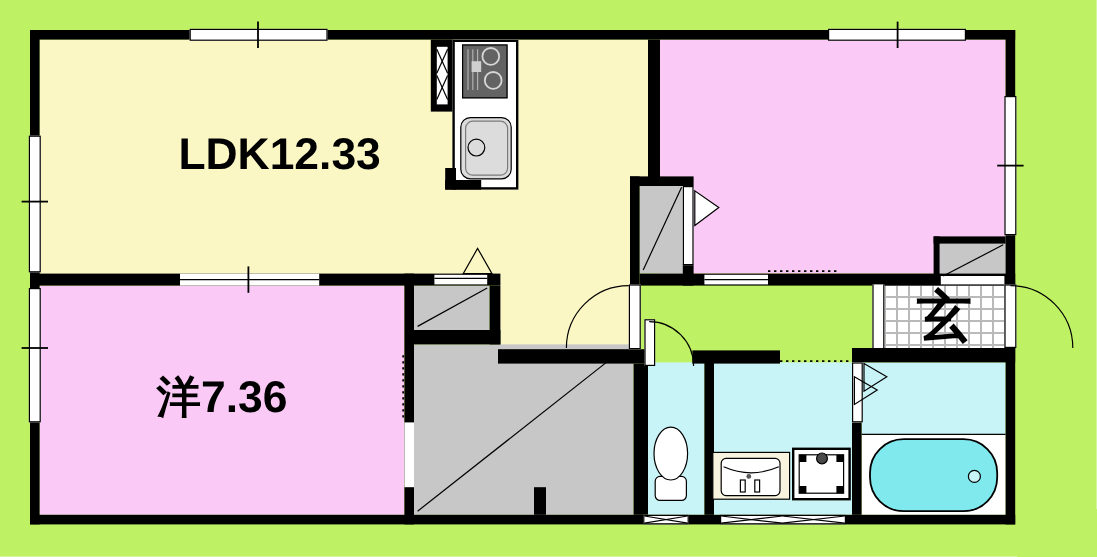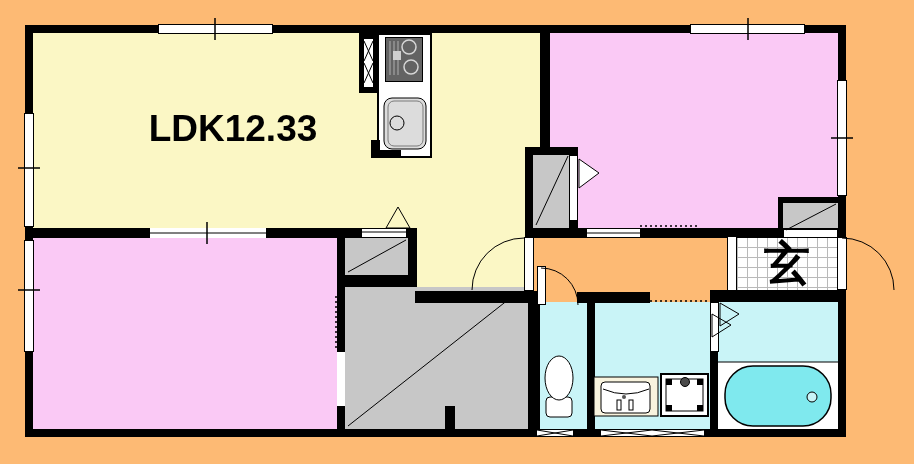--- a/index.html
+++ b/index.html
@@ -1,16 +1,16 @@
 <!DOCTYPE html>
 <html><head>
 <meta charset="utf-8">
 <style>
   html,body{margin:0;padding:0;background:#fff;}
-  .canvas{position:relative;width:914px;height:464px;background:#fdba74;overflow:hidden;
+  .canvas{position:relative;width:914px;height:464px;background:#bef264;overflow:hidden;
           font-family:"Liberation Sans", sans-serif;}
   .room{position:absolute;}
   .wall{position:absolute;background:#000;}
   .win{position:absolute;background:#fff;border:1px solid #000;box-sizing:border-box;}
   .leaf{position:absolute;background:#fff;border:1px solid #000;box-sizing:border-box;}
   .open{position:absolute;background:#fff;}
   .step{position:absolute;background:#fff;border-left:1px solid #000;border-right:1px solid #000;box-sizing:border-box;}
   .tile{position:absolute;background-color:#fff;
         background-image:repeating-linear-gradient(to right,#b9b9b9 0 1px,transparent 1px 10px),
                          repeating-linear-gradient(to bottom,#b9b9b9 0 1px,transparent 1px 10px);}
@@ -175,15 +175,16 @@
       <rect x="697" y="405" width="6" height="6" fill="#000"></rect>
       <circle cx="685" cy="382" r="4.5" fill="#4a4a4a" stroke="#000"></circle>
     </g>
     <g>
       <rect x="725" y="366" width="106" height="60" rx="28" fill="#7FE9EE" stroke="#000" stroke-width="1.5"></rect>
       <circle cx="812" cy="397" r="5" fill="#C9F4F7" stroke="#000"></circle>
     </g>
   </svg>
 
   <div class="lbl" style="left:103px;top:110px;width:260px;font-size:37px">LDK12.33</div>
+  <div class="lbl" style="left:105px;top:312px;width:160px;font-size:37px">洋7.36</div>
   <div class="lbl" style="left:757px;top:240px;width:60px;font-size:46px">玄</div>
 
 </div>
 
 </body></html>

